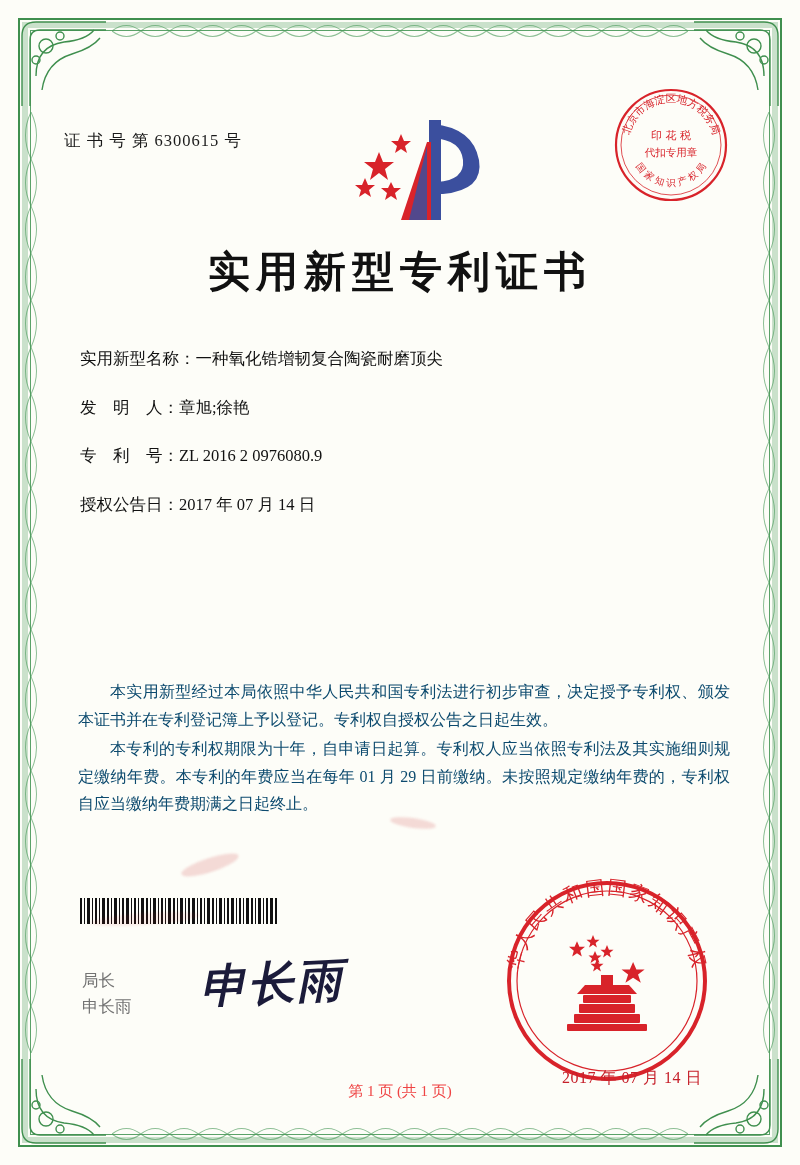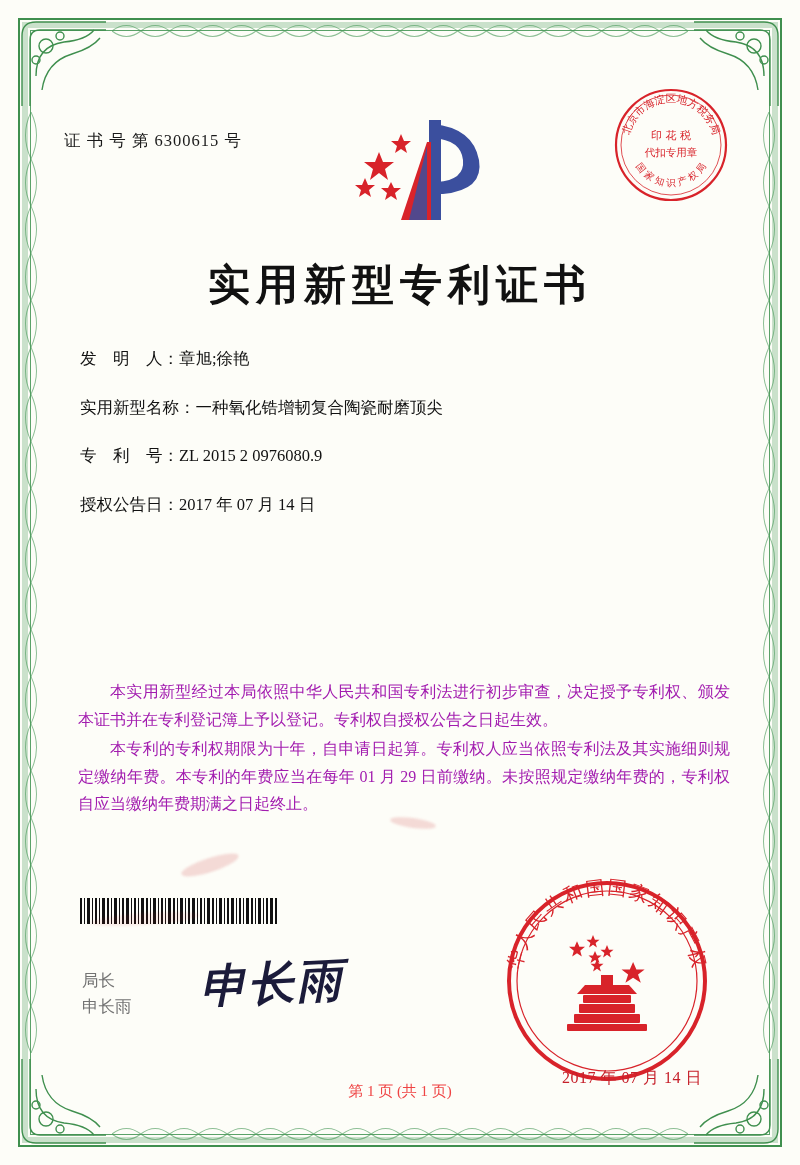--- a/index.html
+++ b/index.html
@@ -89,21 +89,21 @@
     right: 10px;
     top: 28px;
     width: 118px;
     height: 118px;
   }
 
   .title {
     position: absolute;
     left: 0;
     right: 0;
-    top: 199px;
+    top: 186px;
     text-align: center;
     font-size: 42px;
     font-weight: bold;
     letter-spacing: 6px;
     color: #111;
     font-family: "DejaVu Serif", "Liberation Serif", serif;
   }
 
   .fields {
     position: absolute;
@@ -126,21 +126,21 @@
     font-family: "Liberation Serif", "DejaVu Serif", serif;
   }
 
   .paragraphs {
     position: absolute;
     left: 18px;
     right: 10px;
     top: 620px;
     font-size: 16px;
     line-height: 1.72;
-    color: #a21caf;
+    color: #0c4a6e;
     text-align: justify;
   }
   .paragraphs p {
     margin: 0 0 2px 0;
     text-indent: 2em;
     font-family: "Liberation Serif", "DejaVu Serif", serif;
   }
 
   
   .barcode {
@@ -334,30 +334,30 @@
         </text>
         <text x="59" y="53" font-size="11" fill="#d8232a" text-anchor="middle" font-family="'DejaVu Serif',serif">印 花 税</text>
         <text x="59" y="70" font-size="10.5" fill="#d8232a" text-anchor="middle" font-family="'DejaVu Serif',serif">代扣专用章</text>
       </svg>
     </div>
 
     <div class="title">实用新型专利证书</div>
 
     <div class="fields">
       <div class="field-row">
+        <span class="field-label">实用新型名称：</span>
+        <span class="field-value">一种氧化锆增韧复合陶瓷耐磨顶尖</span>
+      </div>
+      <div class="field-row">
         <span class="field-label">发　明　人：</span>
         <span class="field-value">章旭;徐艳</span>
       </div>
       <div class="field-row">
-        <span class="field-label">实用新型名称：</span>
-        <span class="field-value">一种氧化锆增韧复合陶瓷耐磨顶尖</span>
-      </div>
-      <div class="field-row">
         <span class="field-label">专　利　号：</span>
-        <span class="field-value">ZL 2015 2 0976080.9</span>
+        <span class="field-value">ZL 2016 2 0976080.9</span>
       </div>
       <div class="field-row">
         <span class="field-label">授权公告日：</span>
         <span class="field-value">2017 年 07 月 14 日</span>
       </div>
     </div>
 
     <div class="paragraphs">
       <p>本实用新型经过本局依照中华人民共和国专利法进行初步审查，决定授予专利权、颁发本证书并在专利登记簿上予以登记。专利权自授权公告之日起生效。</p>
       <p>本专利的专利权期限为十年，自申请日起算。专利权人应当依照专利法及其实施细则规定缴纳年费。本专利的年费应当在每年 01 月 29 日前缴纳。未按照规定缴纳年费的，专利权自应当缴纳年费期满之日起终止。</p>

